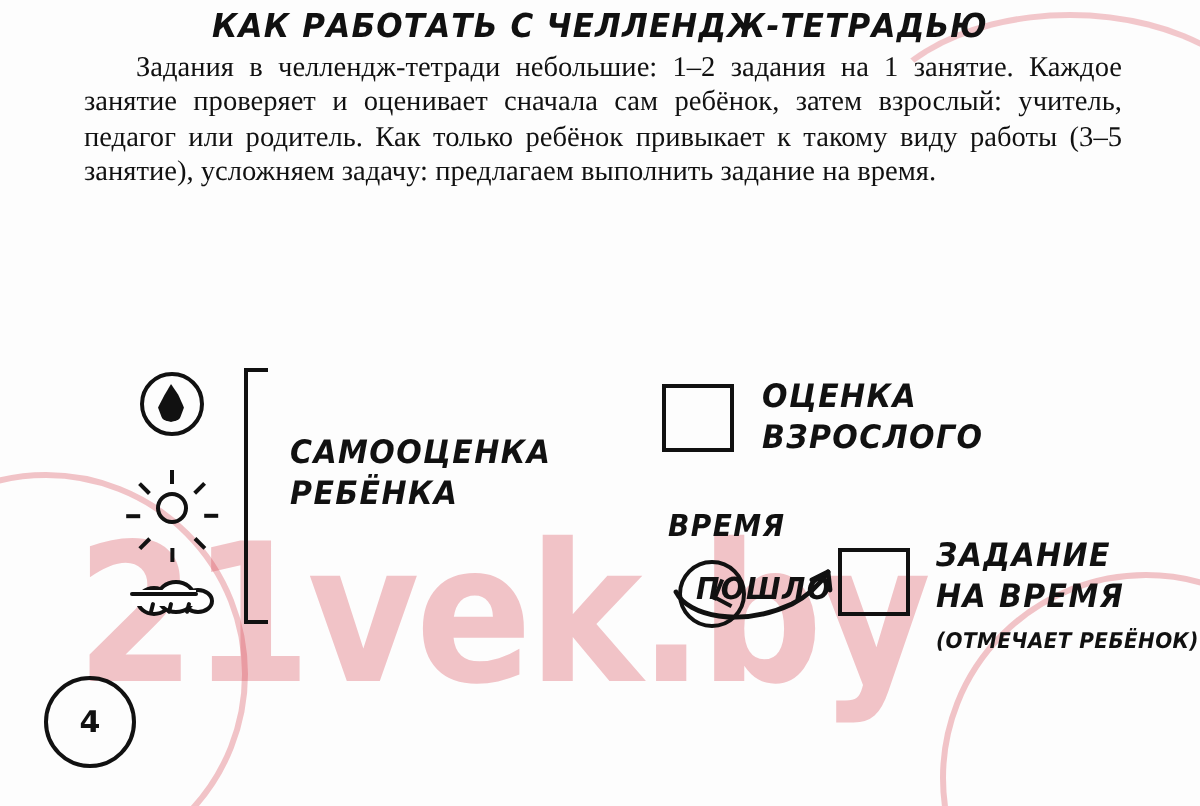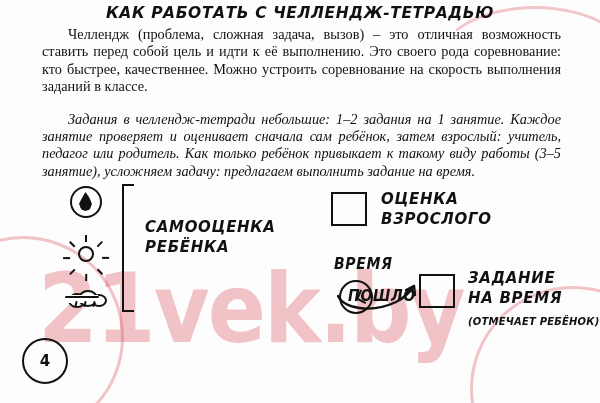--- a/index.html
+++ b/index.html
@@ -336,21 +336,20 @@
   <div class="watermark">
     <div class="wm-circle wm-c1"></div>
     <div class="wm-circle wm-c2"></div>
     <div class="wm-arc"></div>
     <div class="wm-text">21vek.by</div>
   </div>
 
   <div class="title">КАК РАБОТАТЬ С ЧЕЛЛЕНДЖ-ТЕТРАДЬЮ</div>
 
   <div class="body-text">
-    <p>Челлендж (проблема, сложная задача, вызов) – это отличная возможность ставить перед собой цель и идти к её выполнению. Это своего рода соревнование: кто быстрее, качественнее. Можно устроить соревнование на скорость выполнения заданий в классе.</p>
     <p>Задания в челлендж-тетради небольшие: 1–2 задания на 1 занятие. Каждое занятие проверяет и оценивает сначала сам ребёнок, затем взрослый: учитель, педагог или родитель. Как только ребёнок привыкает к такому виду работы (3–5 занятие), усложняем задачу: предлагаем выполнить задание на время.</p>
   </div>
 
   <div class="illus">
 
     <div class="icon-col">
 
       <div class="icon icon-flame">
         <div class="flame-circle"></div>
         <div class="flame-inner" style="left:17px; top:8px; width:13px; height:19px;"></div>

